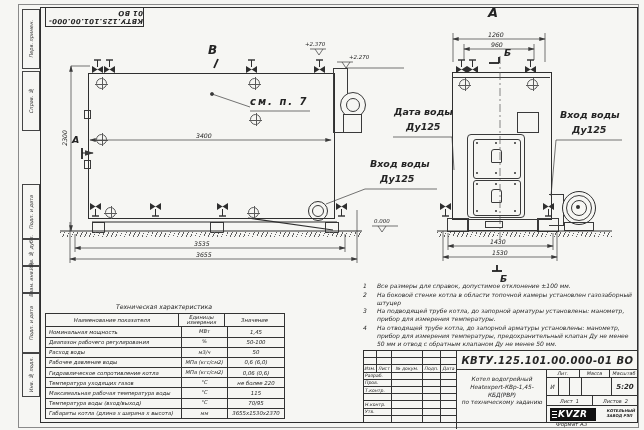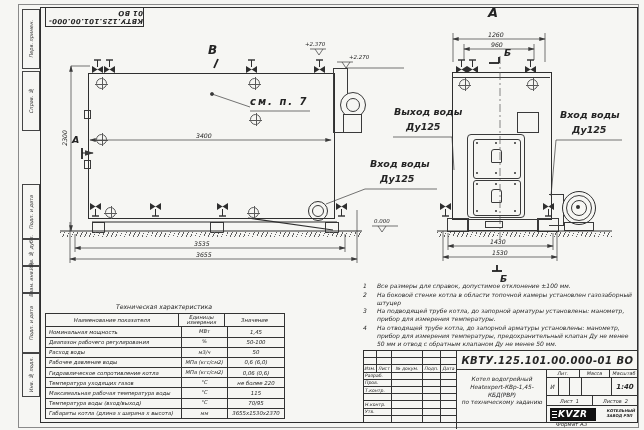--- a/index.html
+++ b/index.html
@@ -309,21 +309,21 @@
   <div class="t dim" style="left:196px;top:251px;">3655</div>
   <div class="t tiny" style="left:305px;top:41px;">+2.370</div>
   <div class="t tiny" style="left:349px;top:54px;">+2.270</div>
   <div class="t tiny" style="left:374px;top:218px;">0.000</div>
 
   <div class="t dim" style="left:488px;top:31px;">1260</div>
   <div class="t dim" style="left:491px;top:41px;">960</div>
   <div class="t dim" style="left:490px;top:238px;">1430</div>
   <div class="t dim" style="left:492px;top:249px;">1530</div>
 
-  <div class="t lbl" style="left:394px;top:106px;">Выход воды</div>
+  <div class="t lbl" style="left:394px;top:106px;">Дата воды</div>
   <div class="t lbl" style="left:406px;top:121px;">Ду125</div>
   <div class="t lbl" style="left:560px;top:109px;">Вход воды</div>
   <div class="t lbl" style="left:572px;top:124px;">Ду125</div>
   <div class="t lbl" style="left:370px;top:158px;">Вход воды</div>
   <div class="t lbl" style="left:380px;top:173px;">Ду125</div>
 
   <div class="t" style="left:45px;top:303px;width:238px;text-align:center;font-size:6.2px;white-space:normal;">Техническая характеристика</div>
   <div id="techtable">
     <div class="trow thead">
       <div class="c1" style="justify-content:center;padding-left:0;">Наименование показателя</div>
@@ -472,21 +472,21 @@
       <div class="lithead">
         <div style="width:32px;">Лит.</div>
         <div style="width:29px;">Масса</div>
         <div style="flex:1;border-right:none;">Масштаб</div>
       </div>
       <div class="litvals">
         <div style="width:11px;font-size:6px;">И</div>
         <div style="width:10px;"></div>
         <div style="width:11px;"></div>
         <div style="width:29px;"></div>
-        <div style="flex:1;border-right:none;font-size:7px;font-weight:bold;">1:40</div>
+        <div style="flex:1;border-right:none;font-size:7px;font-weight:bold;">5:20</div>
       </div>
       <div class="sheets">
         <div style="width:45px;">
             <span>Лист</span>
             <span>1</span>
           </div>
         <div style="flex:1;border-right:none;">
             <span>Листов</span>
             <span>2</span>
           </div>

